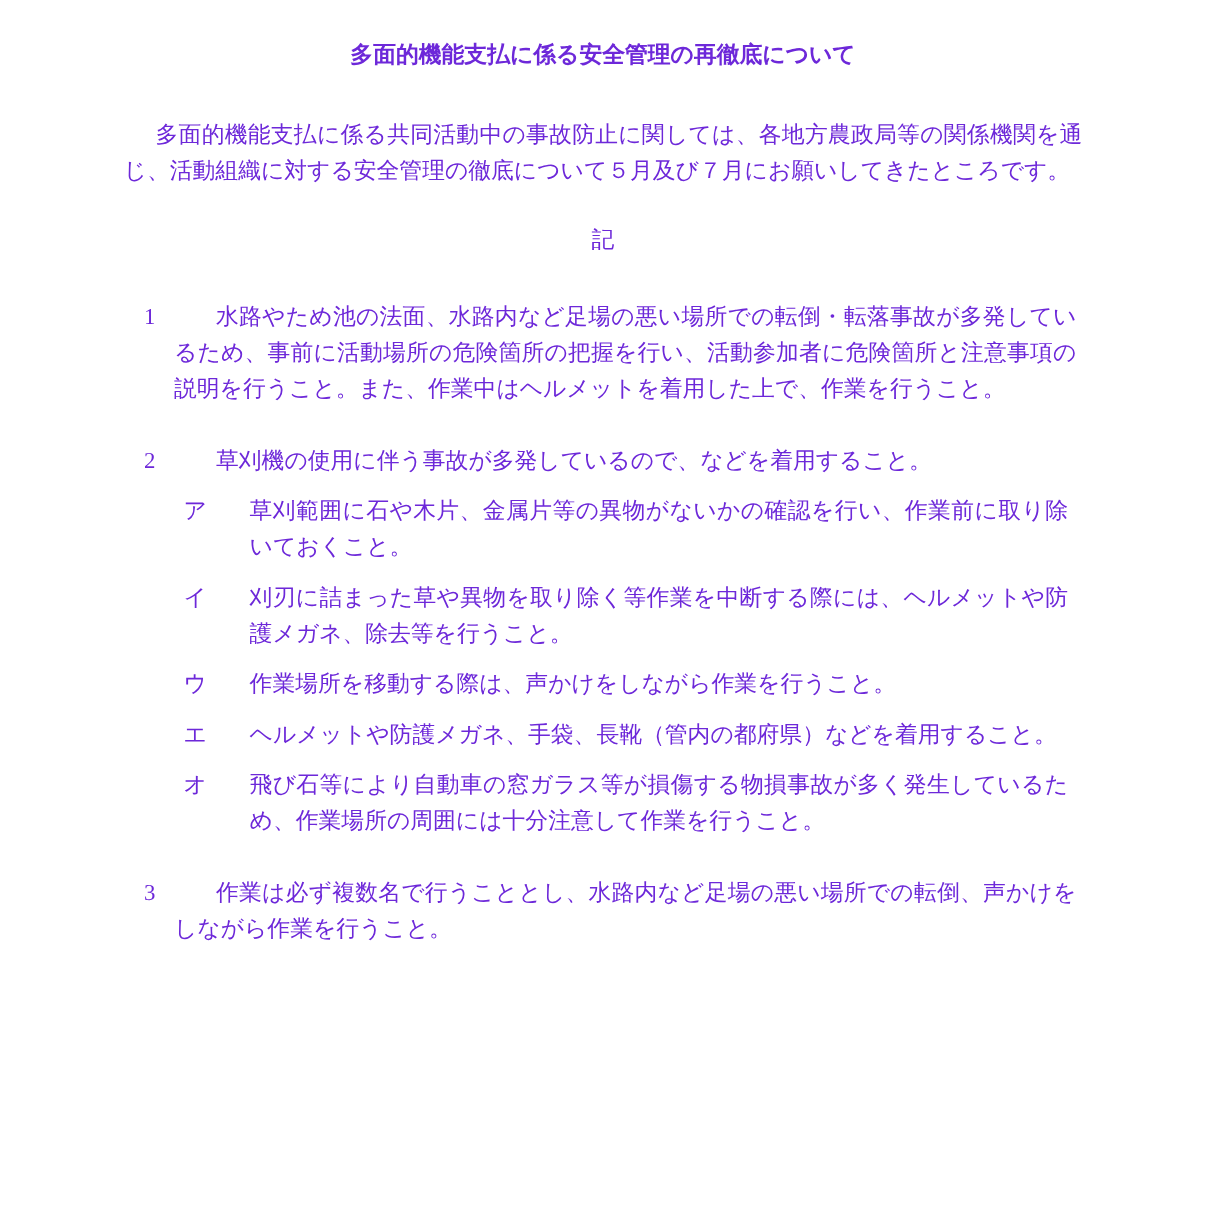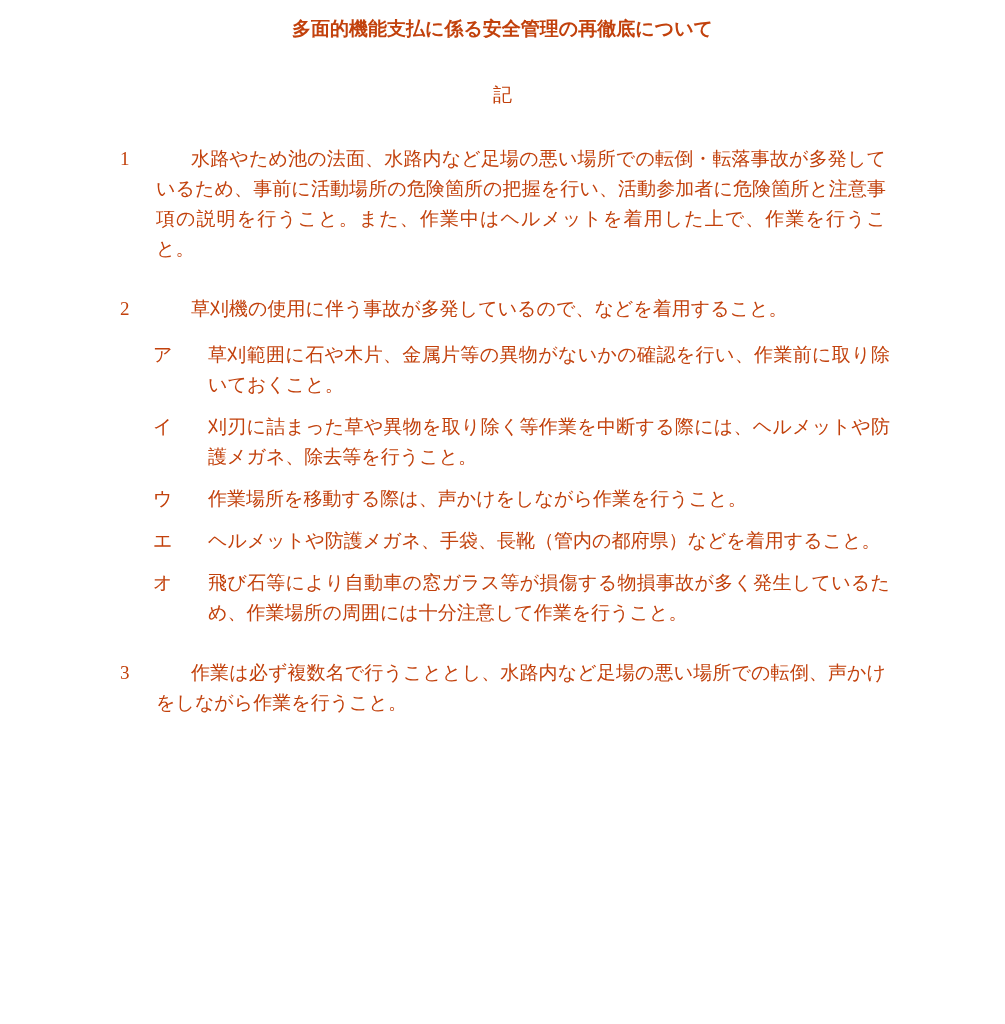--- a/index.html
+++ b/index.html
@@ -6,23 +6,23 @@
     margin: 0;
     padding: 0;
     background: #ffffff;
   }
   .page {
     position: relative;
     width: 1005px;
     height: 1024px;
     background: #ffffff;
     box-sizing: border-box;
-    padding: 16px 103px 0 103px;
+    padding: 34px 103px 0 103px;
     font-family: "Liberation Serif", "DejaVu Serif", serif;
-    color: #c2410c;
+    color: #6d28d9;
     font-size: 19px;
     line-height: 30px;
     overflow: hidden;
   }
   .doc-title {
     margin: 0 0 38px 0;
     font-size: 19px;
     font-weight: bold;
     text-align: center;
     line-height: 26px;
@@ -39,21 +39,21 @@
   .item {
     position: relative;
     margin-top: 30px;
   }
   .item-number {
     position: absolute;
     left: 17px;
     top: 0;
   }
   .item-text {
-    margin: 16px;
+    margin: 5px;
     padding-left: 37px;
     text-indent: 35px;
     text-align: justify;
   }
   .subitem {
     position: relative;
     margin: 0;
   }
   .subitem-marker {
     position: absolute;
@@ -66,20 +66,21 @@
     text-align: justify;
   }
 </style>
 </head>
 <body>
 
 <div class="page">
 
   <h1 class="doc-title">多面的機能支払に係る安全管理の再徹底について</h1>
 
+  <p class="para">多面的機能支払に係る共同活動中の事故防止に関しては、各地方農政局等の関係機関を通じ、活動組織に対する安全管理の徹底について５月及び７月にお願いしてきたところです。</p>
 
 
 
   <div class="record-heading">記</div>
 
   <div class="item">
     <span class="item-number">1</span>
     <p class="item-text">水路やため池の法面、水路内など足場の悪い場所での転倒・転落事故が多発しているため、事前に活動場所の危険箇所の把握を行い、活動参加者に危険箇所と注意事項の説明を行うこと。また、作業中はヘルメットを着用した上で、作業を行うこと。</p>
   </div>
 

